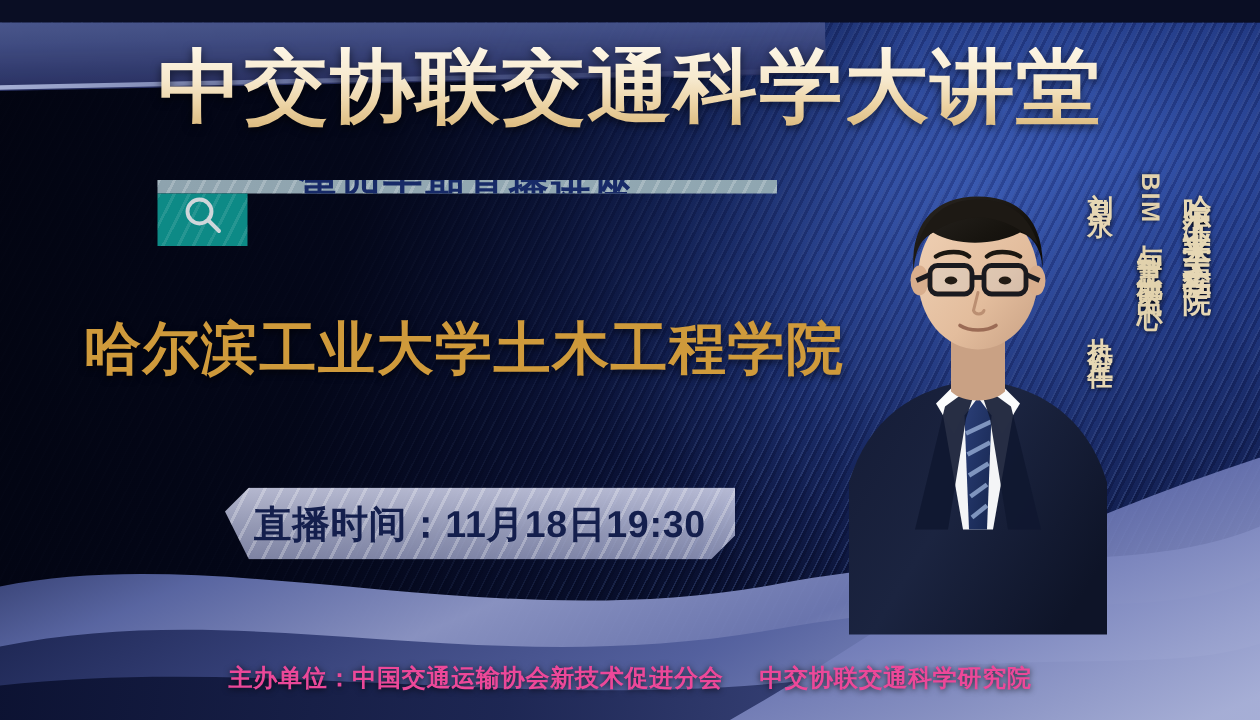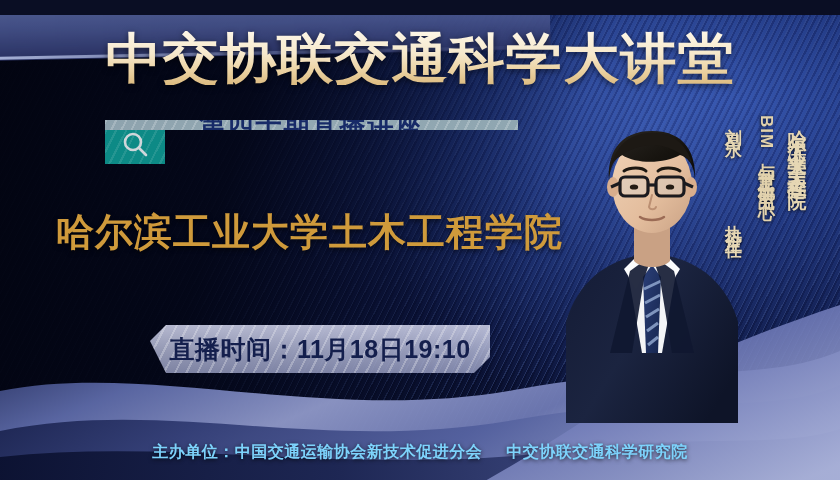--- a/index.html
+++ b/index.html
@@ -195,21 +195,21 @@
     font-size:17px;letter-spacing:6px;
     color:#e6d7b4;
     text-shadow:0 1px 3px rgba(0,0,0,.7);
   }
 
   
   .footer{
     position:absolute;left:0;right:0;top:427px;
     text-align:center;
     font-size:16px;font-weight:bold;letter-spacing:.5px;
-    color:#7dd3fc;
+    color:#ec4899;
     text-shadow:0 1px 4px rgba(0,0,0,.75);
     white-space:nowrap;
   }
   .footer .gap{display:inline-block;width:24px;}
 </style>
 </head>
 <body>
 
 <div class="poster">
 
@@ -354,21 +354,21 @@
           <circle cx="13" cy="12" r="8"></circle>
           <line x1="19" y1="18" x2="26" y2="25"></line>
         </svg>
       </span>
     </div>
   </div>
 
   <div class="headline">哈尔滨工业大学土木工程学院</div>
 
   <div class="live-pill">
-    <span class="live-pill-text">直播时间：11月18日19:10</span>
+    <span class="live-pill-text">直播时间：11月18日19:30</span>
   </div>
 
   <div class="vcol vcol-affil">哈尔滨工业大学土木工程学院</div>
 
   <div class="vcol vcol-center">
     <span class="latin">BIM</span><span>与智慧工地研究中心</span>
   </div>
 
   <div class="vcol vcol-name">刘昌永</div>
 

